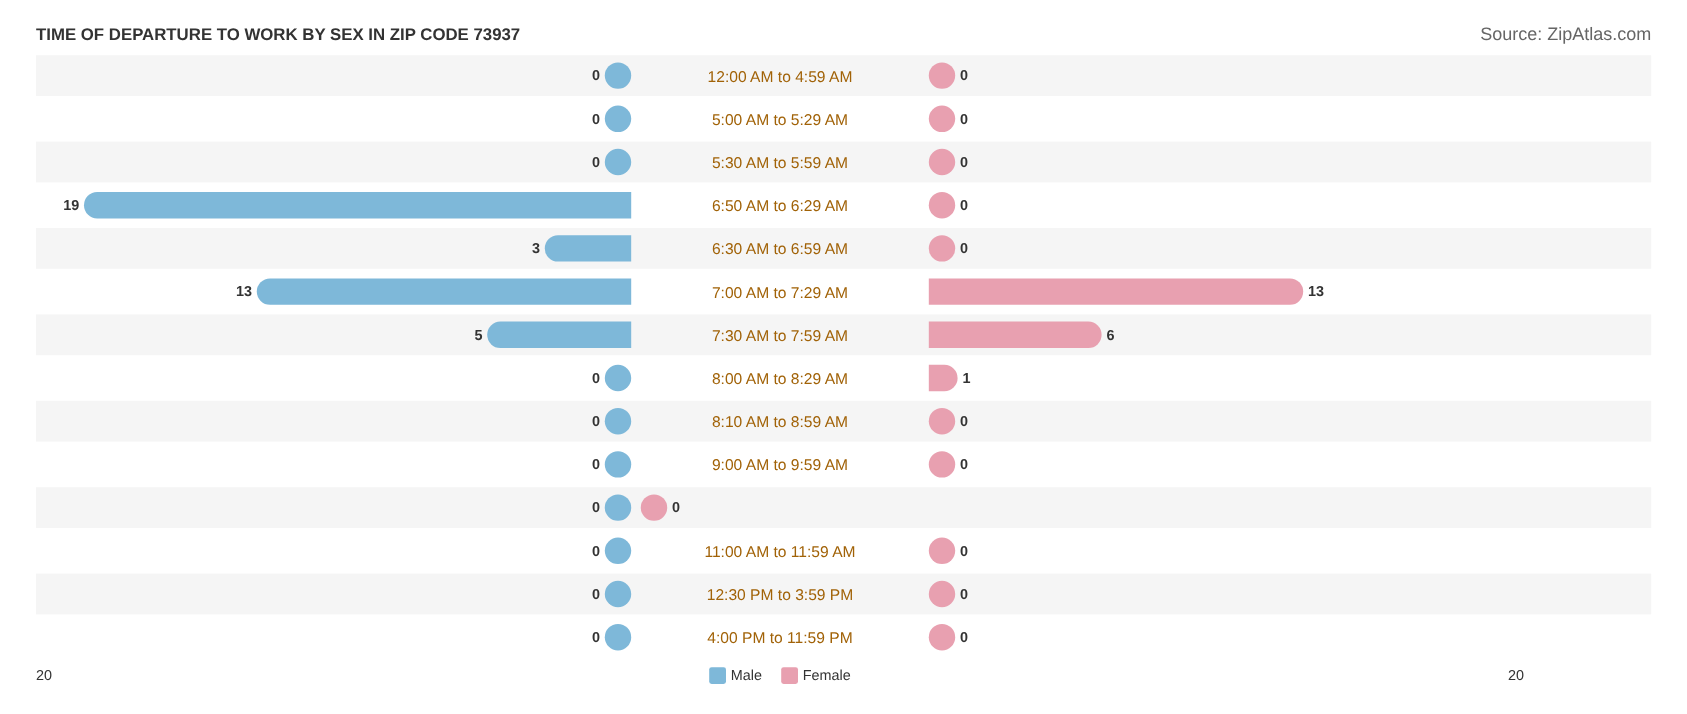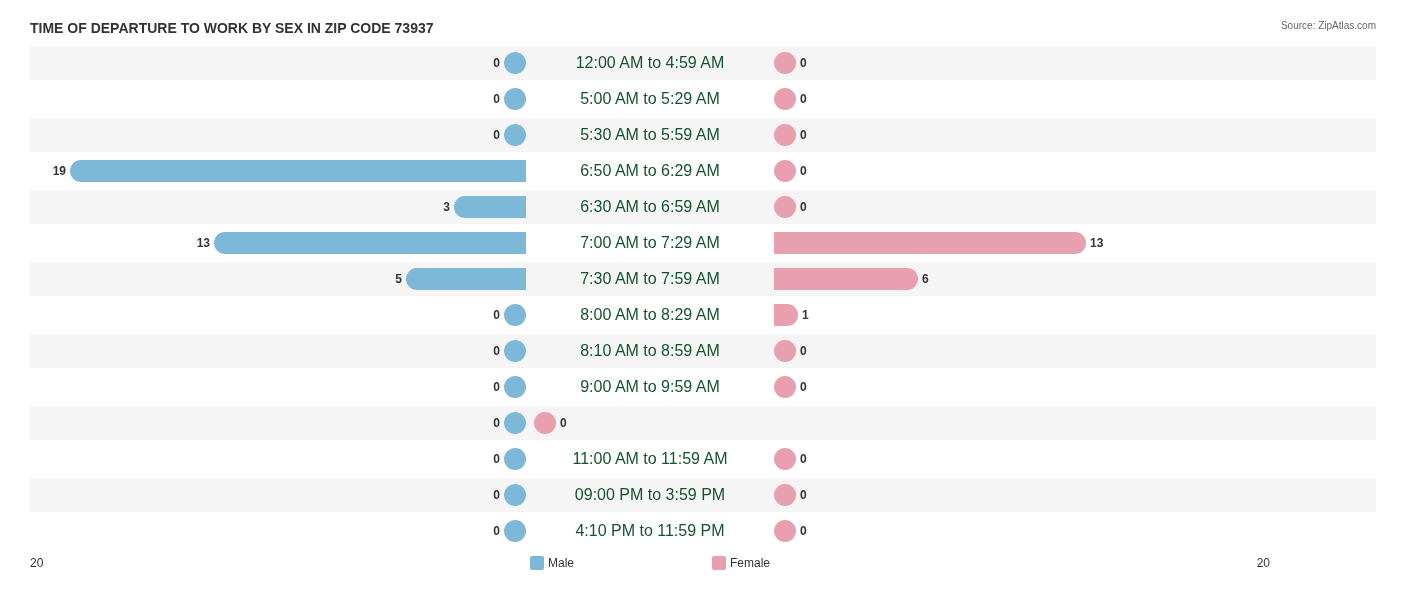--- a/index.html
+++ b/index.html
@@ -15,21 +15,21 @@
       position: relative;
     }
     .chart-title {
       font-size: 14px;
       font-weight: bold;
       color: #333;
       margin-bottom: 4px;
       text-align: left;
     }
     .chart-source {
-      font-size: 10px;
+      font-size: 15px;
       color: #666;
       text-align: right;
       position: absolute;
       top: 20px;
       right: 30px;
     }
     .bars-area {
       margin-top: 10px;
       position: relative;
     }
@@ -57,22 +57,22 @@
       width: 500px;
       display: flex;
       align-items: center;
       justify-content: flex-start;
       padding-left: 4px;
       position: relative;
     }
     .center-label {
       width: 240px;
       text-align: center;
-      font-size: 16px;
-      color: #14532d;
+      font-size: 13px;
+      color: #a16207;
       flex-shrink: 0;
       z-index: 2;
     }
     .bar-male {
       height: 22px;
       background: #7eb8d9;
       border-radius: 11px 0 0 11px;
       display: flex;
       align-items: center;
       justify-content: flex-start;
@@ -141,21 +141,21 @@
       width: 500px;
       display: flex;
       justify-content: flex-end;
       font-size: 12px;
       color: #333;
       padding-right: 0;
     }
     .axis-center {
       width: 240px;
       display: flex;
-      justify-content: space-between;
+      justify-content: center;
       align-items: center;
       font-size: 12px;
       color: #333;
       gap: 16px;
     }
     .legend-item {
       display: flex;
       align-items: center;
       gap: 4px;
     }
@@ -306,32 +306,32 @@
         <div class="right-section">
           <div class="bar-female zero"></div>
           <span class="value-right">0</span>
         </div>
       </div>
       <div class="row">
         <div class="left-section">
           <span class="value-left">0</span>
           <div class="bar-male zero"></div>
         </div>
-        <div class="center-label">09:00 PM to 3:59 PM</div>
-        <div class="right-section">
-          <div class="bar-female zero"></div>
-          <span class="value-right">0</span>
-        </div>
-      </div>
-      <div class="row">
-        <div class="left-section">
-          <span class="value-left">0</span>
-          <div class="bar-male zero"></div>
-        </div>
-        <div class="center-label">4:10 PM to 11:59 PM</div>
+        <div class="center-label">12:30 PM to 3:59 PM</div>
+        <div class="right-section">
+          <div class="bar-female zero"></div>
+          <span class="value-right">0</span>
+        </div>
+      </div>
+      <div class="row">
+        <div class="left-section">
+          <span class="value-left">0</span>
+          <div class="bar-male zero"></div>
+        </div>
+        <div class="center-label">4:00 PM to 11:59 PM</div>
         <div class="right-section">
           <div class="bar-female zero"></div>
           <span class="value-right">0</span>
         </div>
       </div>
     </div>
 
   <div class="bottom-axis">
     <div class="axis-left">
       <span>20</span>

